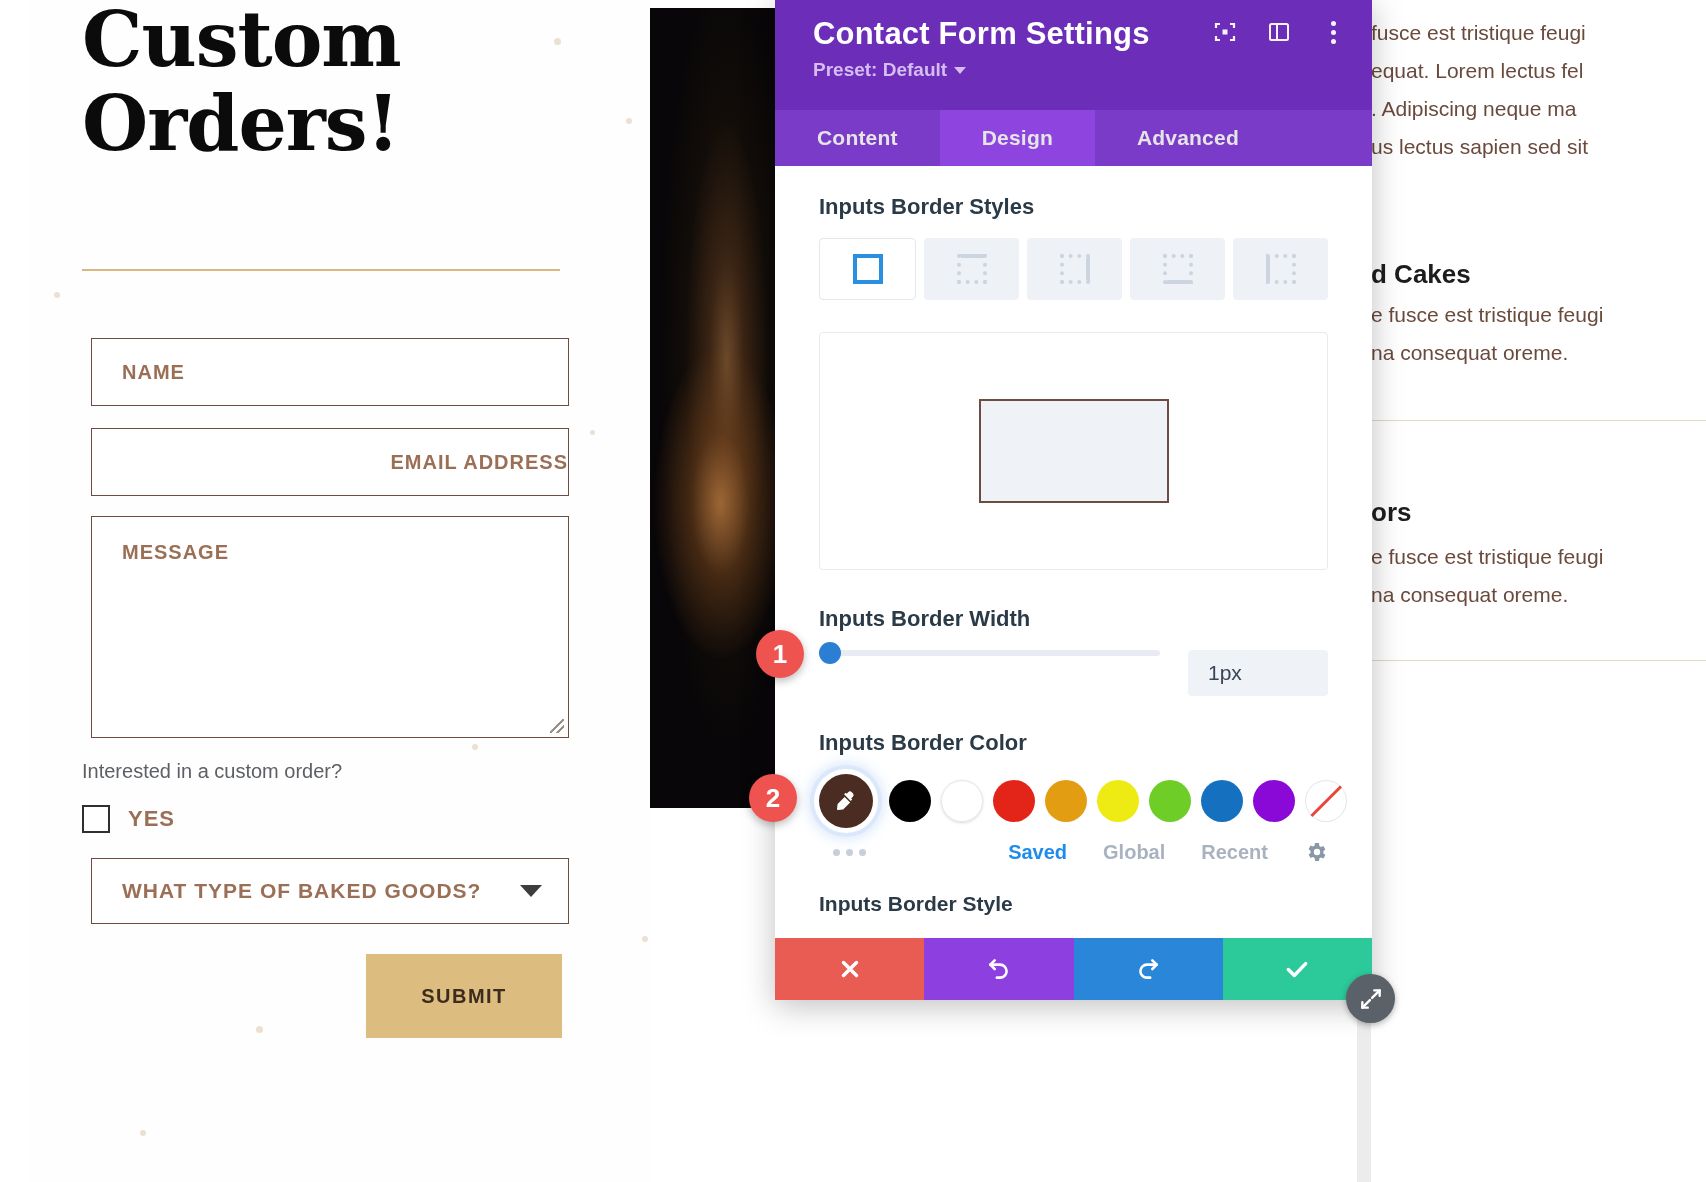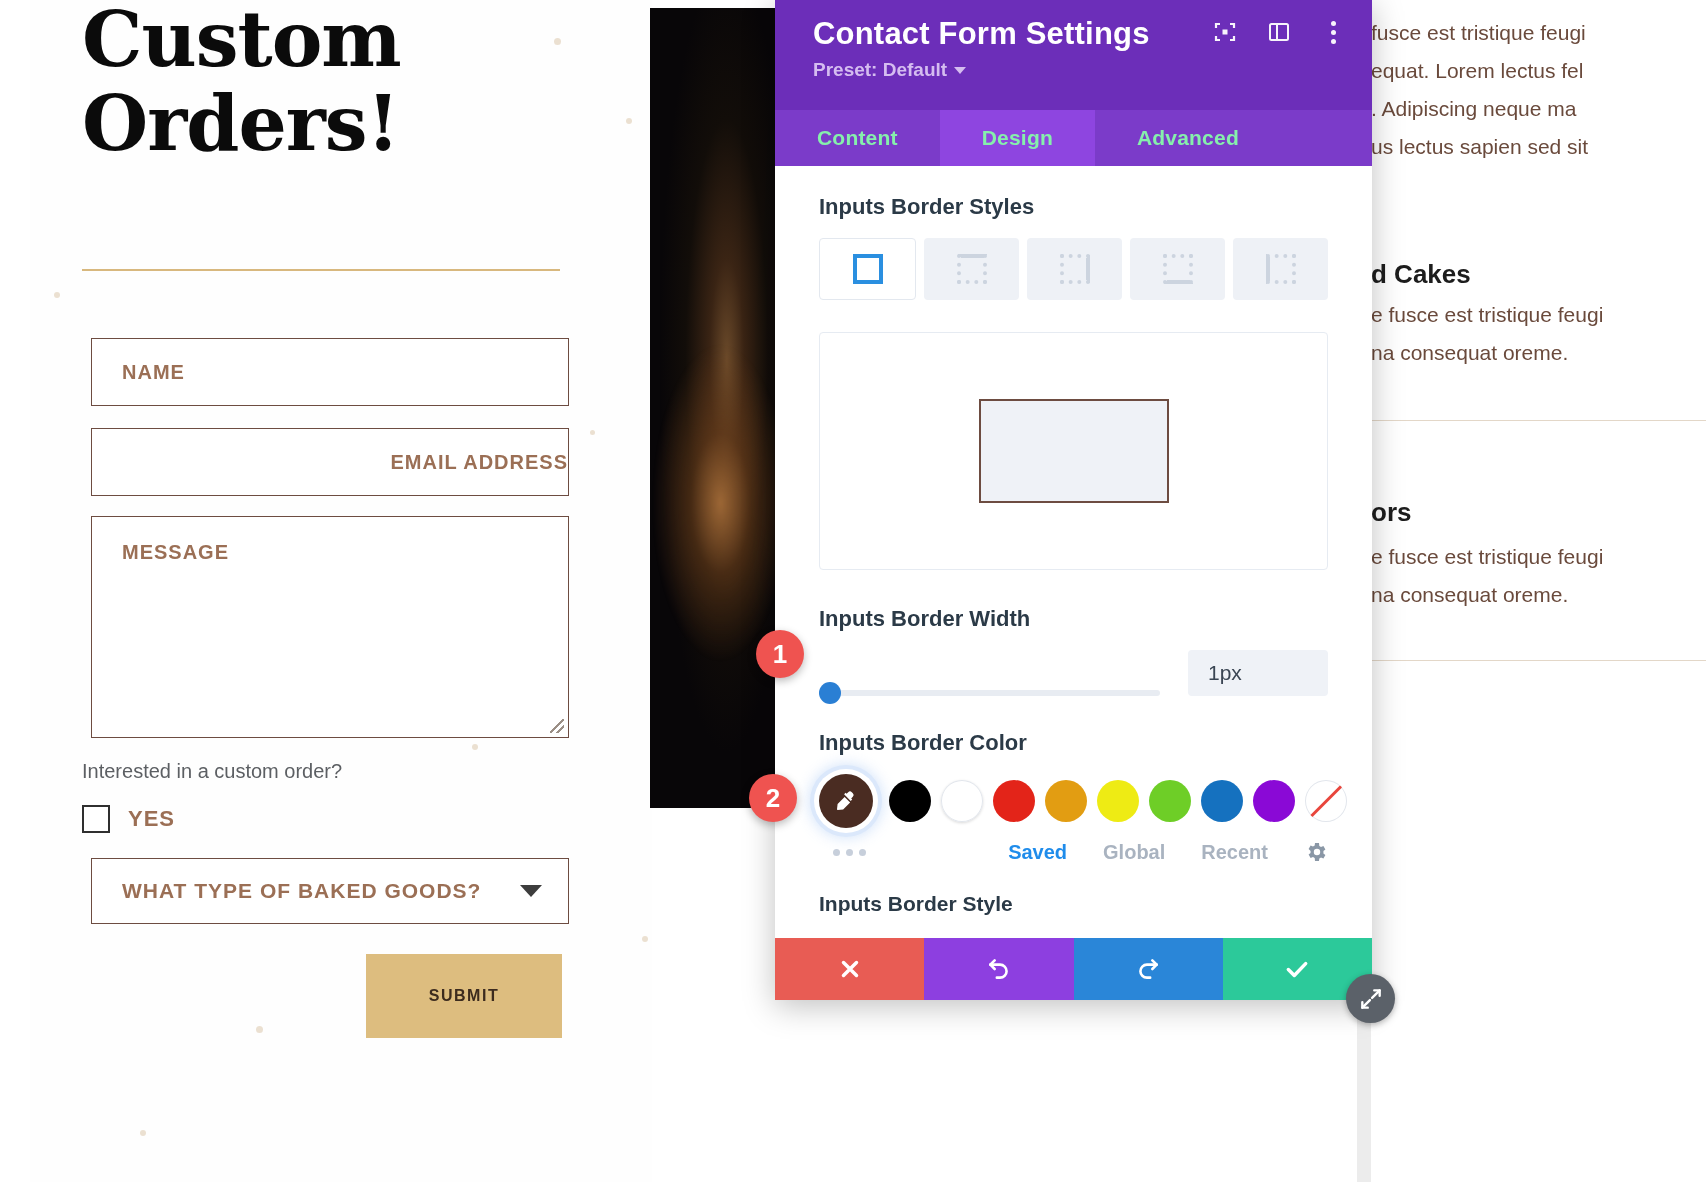--- a/index.html
+++ b/index.html
@@ -53,21 +53,21 @@
   #f-select { top:858px; height:66px; justify-content:space-between; padding-right:26px; }
   #f-select .field-text { font-size:21px; }
   .caret-down {
     width:0;height:0;border-left:11px solid transparent;border-right:11px solid transparent;
     border-top:12px solid #3d3d3d;
   }
   .submit-btn {
     position:absolute; left:336px; top:954px; width:196px; height:84px;
     background:#ddbd7f; border:none; cursor:pointer;
     display:flex; align-items:center; justify-content:center;
-    font-size:16px; font-weight:700; letter-spacing:1.5px; color:#3c2b1e;
+    font-size:20px; font-weight:700; letter-spacing:1.5px; color:#3c2b1e;
   }
 
   
   .photo-strip {
     position:absolute; left:620px; top:8px; width:128px; height:800px;
     background:
       radial-gradient(ellipse at 60% 44%, #6b4a2a 0%, #3a2414 16%, #120d09 38%, #080608 62%),
       linear-gradient(180deg,#0a0a0c 0%, #16120f 40%, #0d0b0a 100%);
   }
   .photo-strip::after{
@@ -98,42 +98,42 @@
   .preset-text { color:#d5bdf0; font-size:19px; font-weight:700; }
   .preset-caret { width:0;height:0;border-left:6px solid transparent;border-right:6px solid transparent;border-top:7px solid #d5bdf0; }
   .hdr-icons { position:absolute; right:26px; top:19px; display:flex; align-items:center; gap:28px; }
   .hdr-icon { width:26px; height:26px; opacity:.95; cursor:pointer; display:flex; align-items:center; justify-content:center; }
   .kebab { display:flex; flex-direction:column; gap:4px; align-items:center; }
   .kebab i { width:5px; height:5px; background:#fff; border-radius:50%; display:block; }
 
   .tabs { display:flex; background:#7b3bc9; height:56px; }
   .tab {
     flex:0 0 auto; padding:0 42px; display:flex; align-items:center; justify-content:center;
-    color:#86efac; font-size:21px; font-weight:700; cursor:pointer; letter-spacing:.2px;
+    color:#e5e5e5; font-size:21px; font-weight:700; cursor:pointer; letter-spacing:.2px;
   }
   .tab.active { background:#8e45e0; }
 
   .panel-body { flex:1; overflow:hidden; padding:28px 44px 0 44px; position:relative; background:#fff; }
   .section-label { font-size:22px; font-weight:700; color:#2b3a47; margin-bottom:18px; }
 
   .style-row { display:flex; gap:8px; margin-bottom:32px; }
   .style-cell {
     flex:1; height:62px; background:#eef1f6; border-radius:4px;
     display:flex; align-items:center; justify-content:center; cursor:pointer;
   }
   .style-cell.active { background:#fff; border:1px solid #e3e8ef; }
   .sq-solid { width:30px;height:30px;border:4px solid #2a8fe0; }
 
   .preview-box {
     height:238px; border:1px solid #e6ebf2; border-radius:4px;
     display:flex; align-items:center; justify-content:center; margin-bottom:36px; background:#fff;
   }
   .preview-rect { width:190px; height:104px; background:#eff2f7; border:2px solid #6d4c41; }
 
-  .slider-row { display:flex; align-items:flex-end; gap:28px; margin-bottom:34px; }
+  .slider-row { display:flex; align-items:flex-start; gap:28px; margin-bottom:34px; }
   .slider-track { flex:1; height:6px; background:#e8ecf2; border-radius:3px; position:relative; }
   .slider-thumb { position:absolute; left:0px; top:-8px; width:22px;height:22px;border-radius:50%; background:#2a7fd4; cursor:pointer; }
   .slider-value {
     width:140px; height:46px; background:#eff2f7; border-radius:4px;
     display:flex; align-items:center; padding-left:20px; font-size:21px; color:#3b4654;
   }
 
   .swatch-row { display:flex; align-items:center; gap:10px; margin-bottom:12px; }
   .sw { width:42px;height:42px;border-radius:50%; cursor:pointer; flex:0 0 auto; }
   .sw-selected {

